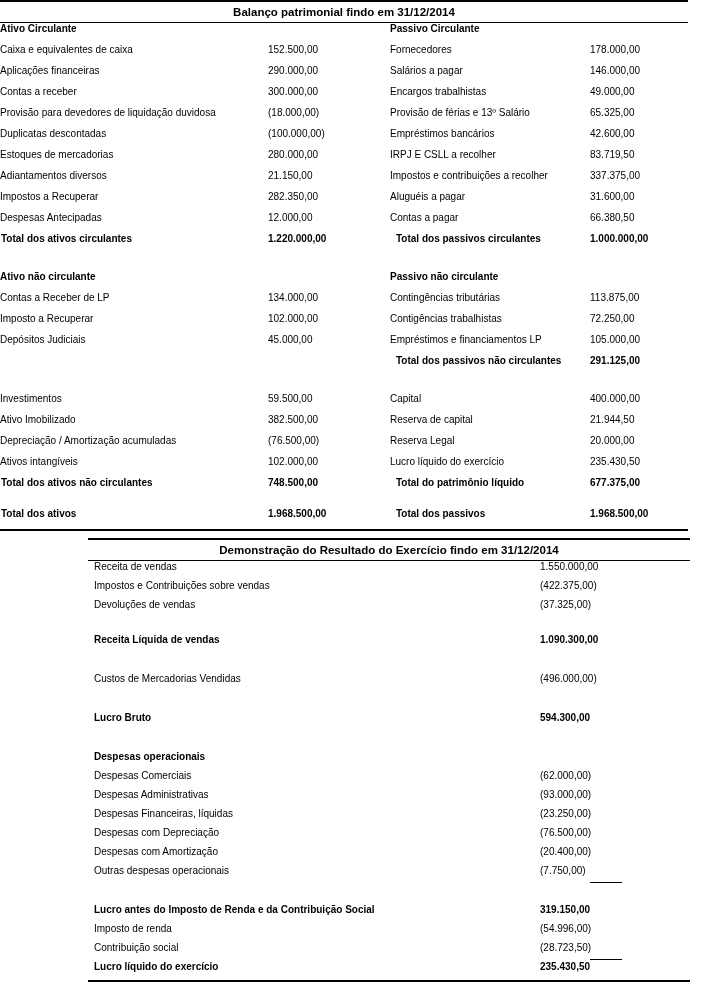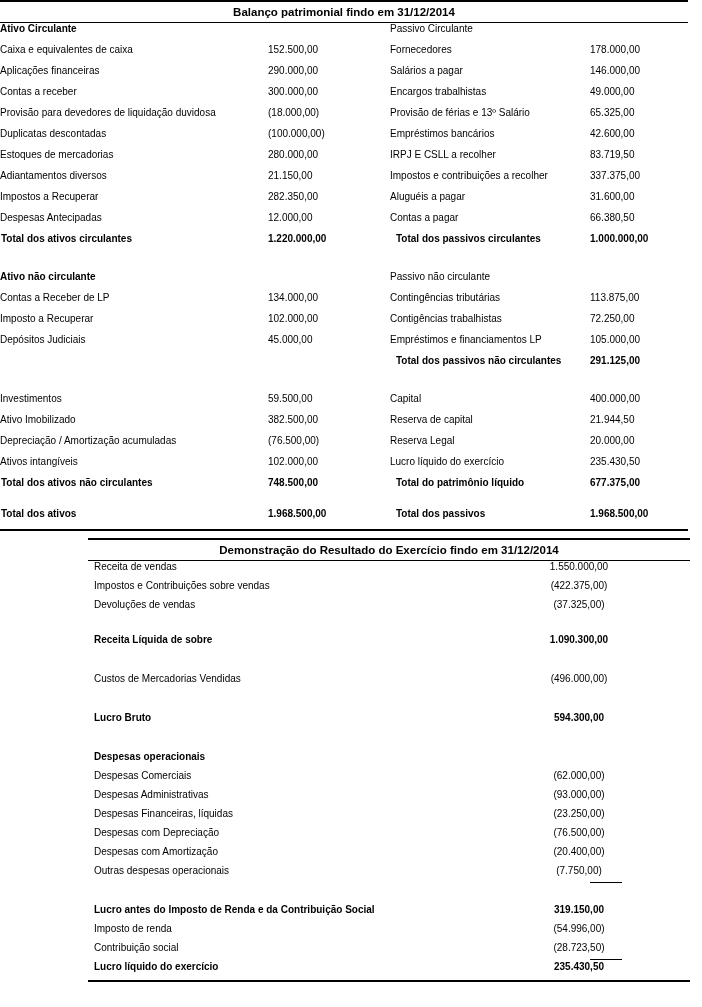--- a/index.html
+++ b/index.html
@@ -95,21 +95,21 @@
   .val-liab {
     text-align: left;
     padding-right: 12px;
   }
 
   .hdr {
     font-weight: bold;
     padding-left: 1px;
   }
   .hdr-liab {
-    font-weight: normal;
+    font-weight: bold;
     padding-left: 6px;
   }
   .total {
     font-weight: bold;
   }
   .total .lbl-asset,
   .total .lbl-liab {
     font-weight: bold;
     padding-left: 1px;
   }
@@ -124,21 +124,21 @@
   #income-statement col.c-dlabel { width: 452px; }
   #income-statement col.c-dval   { width: 150px; }
 
   #income-statement .row td { height: 19px; }
   #income-statement .lbl {
     padding-left: 6px;
   }
   #income-statement .lbl.bold,
   #income-statement .val.bold { font-weight: bold; }
   #income-statement .val {
-    text-align: center;
+    text-align: left;
     padding-right: 72px;
   }
   
   #income-statement td.underline-val {
     position: relative;
   }
   #income-statement td.underline-val::after {
     content: "";
     position: absolute;
     left: 50px;
@@ -350,21 +350,21 @@
       <tr class="row">
         <td class="lbl">Devoluções de vendas</td>
         <td class="val">(37.325,00)</td>
       </tr>
 
       <tr class="gap">
           <td colspan="2"></td>
         </tr>
 
       <tr class="row">
-        <td class="lbl bold">Receita Líquida de sobre</td>
+        <td class="lbl bold">Receita Líquida de vendas</td>
         <td class="val bold">1.090.300,00</td>
       </tr>
 
       <tr class="gap-lg">
           <td colspan="2"></td>
         </tr>
 
       <tr class="row">
         <td class="lbl">Custos de Mercadorias Vendidas</td>
         <td class="val">(496.000,00)</td>

